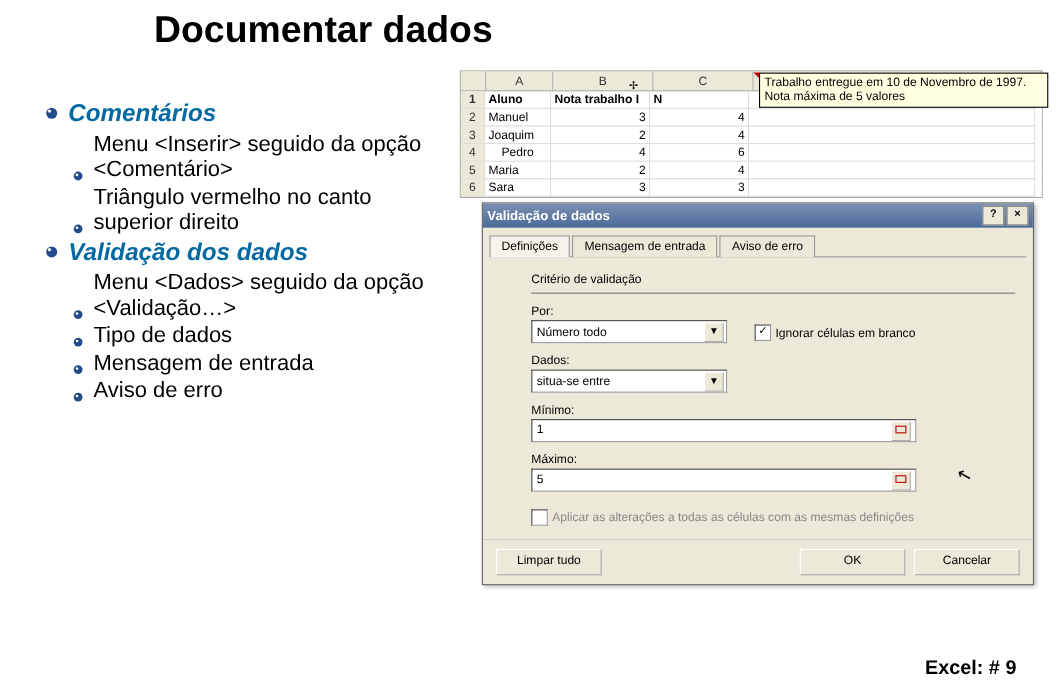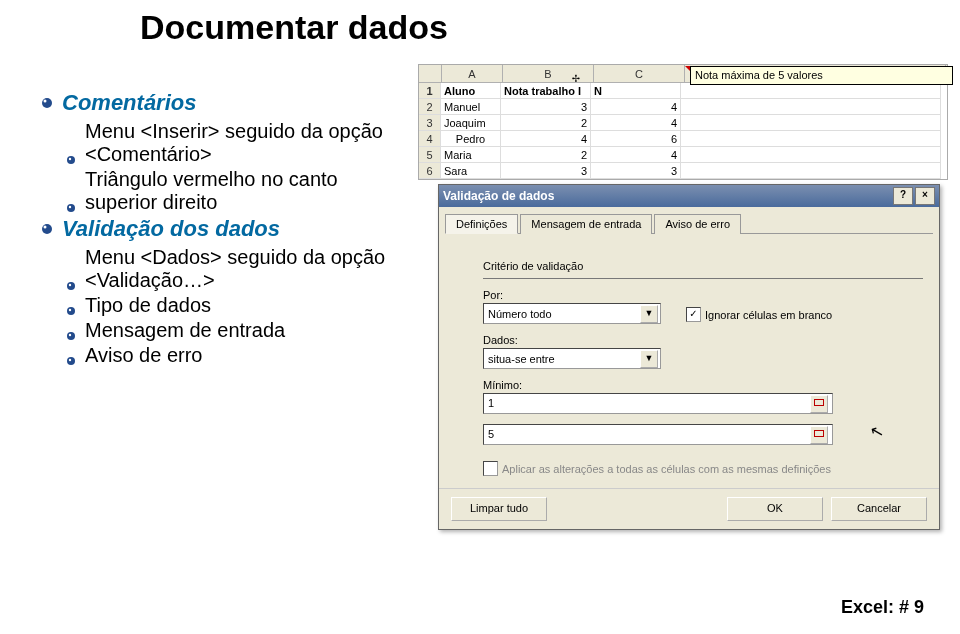--- a/index.html
+++ b/index.html
@@ -163,21 +163,21 @@
     background: #ece9d8;
     border: 1px solid #777;
     font-size: 10px;
     text-align: center;
     line-height: 14px;
     color: #000;
     font-weight: bold;
   }
   .tabs {
     display: flex;
-    margin: 6px 6px 16px 6px;
+    margin: 6px 6px 4px 6px;
     border-bottom: 1px solid #999;
   }
   .tab {
     padding: 3px 10px;
     border: 1px solid #999;
     border-bottom: none;
     background: #ece9d8;
     margin-right: 2px;
     position: relative;
     top: 1px;
@@ -402,20 +402,21 @@
       <div class="colC">3</div>
       <div class="colD"></div>
     </div>
   </div>
 </div>
 
 <span class="cursor-plus">✢</span>
 <span class="red-tri"></span>
 
 <div class="tooltip-box">
+  <div>Trabalho entregue em 10 de Novembro de 1997.</div>
   <div>Nota máxima de 5 valores</div>
 </div>
 
 <div class="dialog">
   <div class="titlebar">
     <span>Validação de dados</span>
     <div class="titlebtns">
       <div class="titlebtn">?</div>
       <div class="titlebtn">×</div>
     </div>
@@ -453,20 +454,21 @@
 
     <div style="margin-top:10px">
       <div class="form-label">Mínimo:</div>
       <div class="text-input" style="width:340px">
         <span>1</span>
         <div class="refbtn"></div>
       </div>
     </div>
 
     <div style="margin-top:10px">
+      <div class="form-label">Máximo:</div>
       <div class="text-input" style="width:340px">
         <span>5</span>
         <div class="refbtn"></div>
       </div>
     </div>
 
     <div class="chk-row" style="margin-top:16px; color:#888">
       <div class="chk" style="color:#aaa"></div>
       <span>Aplicar as alterações a todas as células com as mesmas definições</span>
     </div>

